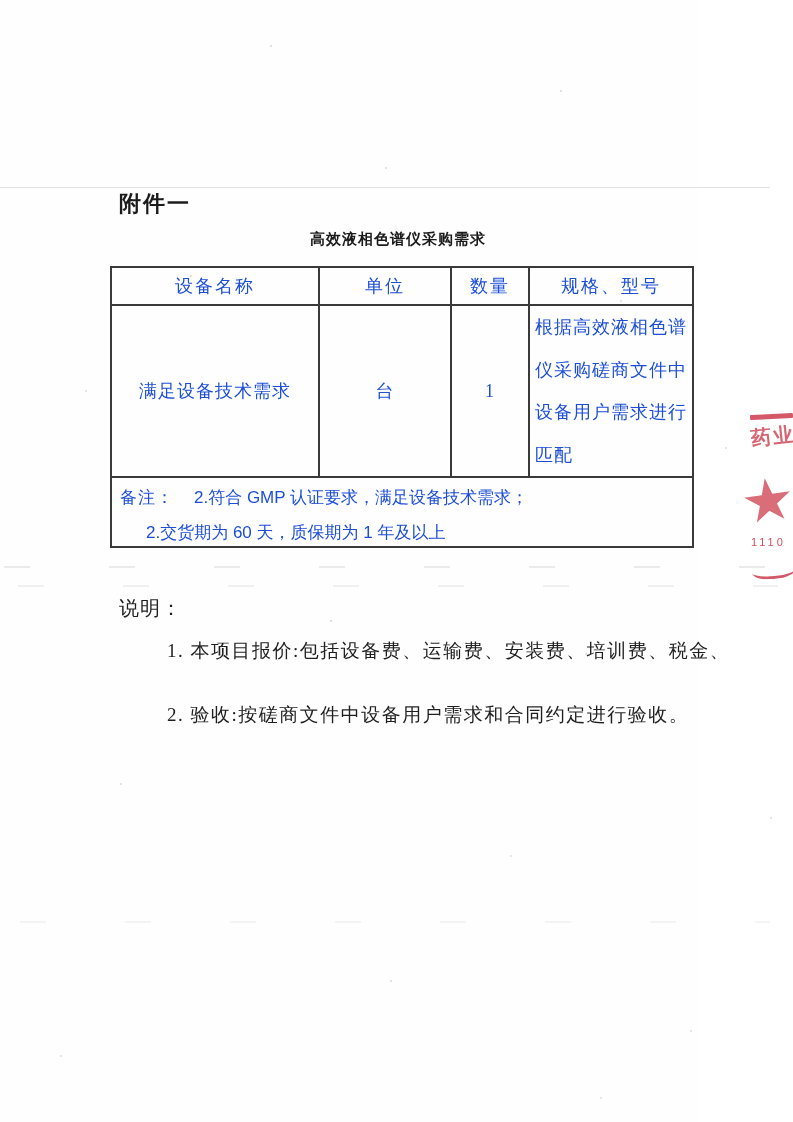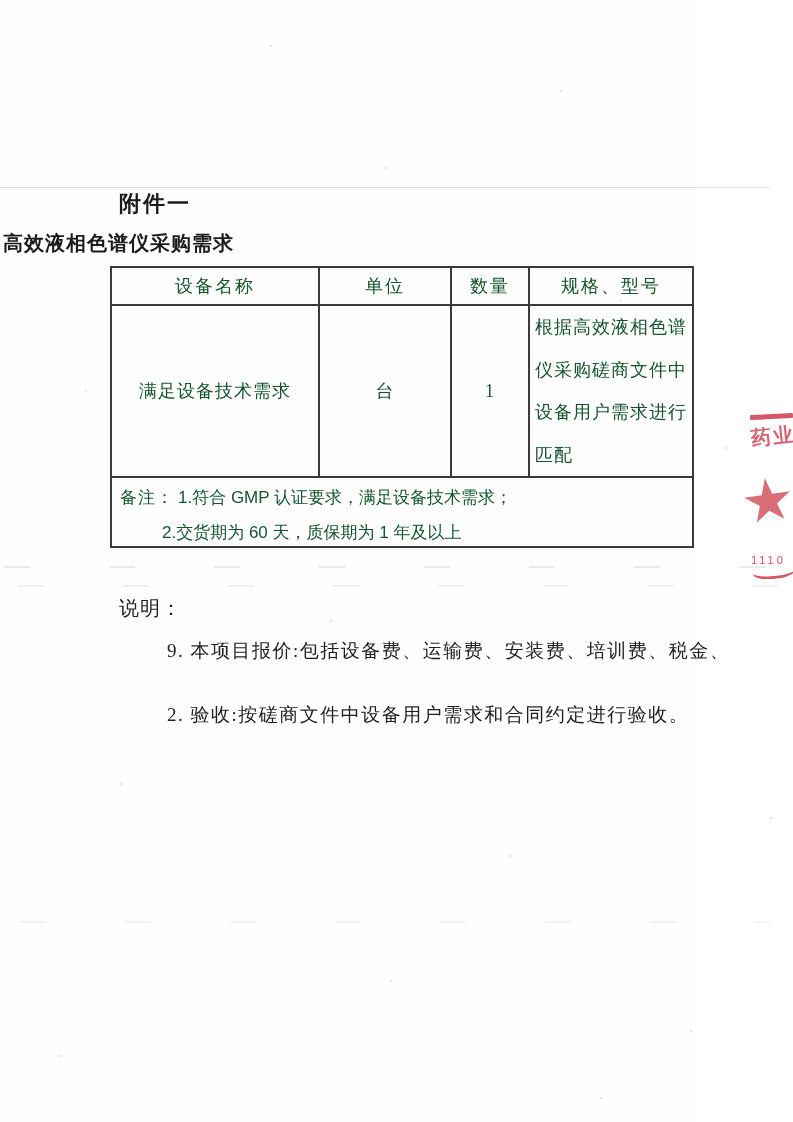--- a/index.html
+++ b/index.html
@@ -49,36 +49,36 @@
   
   .attachment-label {
     position: absolute; left: 119px; top: 189px;
     font-size: 22px; font-weight: bold; letter-spacing: 2px;
     color: #1b1b1b;
     font-family: "Liberation Sans", "DejaVu Sans", sans-serif;
   }
   .doc-title {
     position: absolute; left: 0; top: 230px; width: 793px;
     padding-left: 3px; box-sizing: border-box;
-    text-align: left;
-    font-size: 20px; font-weight: bold; letter-spacing: 1px;
+    text-align: center;
+    font-size: 15px; font-weight: bold; letter-spacing: 1px;
     color: #1b1b1b;
     font-family: "Liberation Sans", "DejaVu Sans", sans-serif;
   }
 
   
   .doc-table {
     position: absolute; left: 110px; top: 266px; width: 582px;
     border-collapse: collapse; table-layout: fixed;
   }
   .doc-table th, .doc-table td {
     border: 2px solid #3a3a3a;
     padding: 0;
     font-weight: normal;
-    color: #14532d;
+    color: #1d4ed8;
   }
   .doc-table th {
     height: 36px;
     font-size: 18px; letter-spacing: 2px;
     text-align: center; vertical-align: middle;
   }
   .doc-table td.cell-center {
     height: 168px;
     text-align: center; vertical-align: middle;
     font-size: 18px; letter-spacing: 1px;
@@ -88,22 +88,22 @@
     width: 153px; margin: 0 auto 0 5px;
     font-size: 18px; letter-spacing: 1px; line-height: 42.5px;
     text-align: left; word-break: break-all; font-family: Liberation Serif, serif;
   }
   .remark-cell {
     height: 66px; vertical-align: top;
     font-family: "Liberation Sans", "DejaVu Sans", sans-serif;
     font-size: 17px; color: #2a2a2a;
   }
   .remark-line1 { margin: 7px 0 0 8px; line-height: 26px; white-space: nowrap; }
-  .remark-label { letter-spacing: 1px; margin-right: 4px; }
-  .remark-line2 { margin: 9px 0 0 50px; line-height: 26px; white-space: nowrap; }
+  .remark-label { letter-spacing: 1px; margin-right: 20px; }
+  .remark-line2 { margin: 9px 0 0 34px; line-height: 26px; white-space: nowrap; }
 
   
   .notes-heading {
     position: absolute; left: 119px; top: 595px;
     font-size: 20px; letter-spacing: 1px; color: #1f1f1f; text-align: center;
   }
   .notes-item1-l1 {
     position: absolute; left: 167px; top: 638px;
     font-size: 19px; letter-spacing: 1.5px; color: #1f1f1f; white-space: nowrap;
   }
@@ -131,21 +131,21 @@
     white-space: nowrap;
   }
   .stamp-star {
     position: absolute; left: 6px; top: 70px; width: 48px; height: 47px;
     background: rgba(203,52,68,0.72);
     clip-path: polygon(50% 0%, 61% 35%, 98% 35%, 68% 57%, 79% 91%,
                        50% 70%, 21% 91%, 32% 57%, 2% 35%, 39% 35%);
     transform: rotate(-8deg);
   }
   .stamp-number {
-    position: absolute; left: 13px; top: 146px;
+    position: absolute; left: 13px; top: 128px;
     font-size: 11px; letter-spacing: 3px;
     color: rgba(205,45,60,0.85);
     font-family: "Liberation Sans", "DejaVu Sans", sans-serif;
   }
   .stamp-arc {
     position: absolute; left: 14px; top: 152px; width: 44px; height: 16px;
     border-bottom: 3px solid rgba(201,48,66,0.8);
     border-radius: 0 0 50% 40%;
     transform: rotate(-4deg);
   }
@@ -184,30 +184,30 @@
         <td class="cell-center">满足设备技术需求</td>
         <td class="cell-center">台</td>
         <td class="cell-center">1</td>
         <td class="cell-center spec-cell">
           <div class="spec-text">根据高效液相色谱仪采购磋商文件中设备用户需求进行匹配</div>
         </td>
       </tr>
       <tr>
         <td colspan="4" class="remark-cell">
           <div class="remark-line1">
-            <span class="remark-label">备注：</span><span>1.符合 GMP 认证要求，满足设备技术需求；</span>
+            <span class="remark-label">备注：</span><span>2.符合 GMP 认证要求，满足设备技术需求；</span>
           </div>
           <div class="remark-line2">2.交货期为 60 天，质保期为 1 年及以上</div>
         </td>
       </tr>
     </tbody>
   </table>
 
   <div class="notes-heading">说明：</div>
-  <div class="notes-item1-l1">9. 本项目报价:包括设备费、运输费、安装费、培训费、税金、</div>
+  <div class="notes-item1-l1">1. 本项目报价:包括设备费、运输费、安装费、培训费、税金、</div>
   <div class="notes-item2">2. 验收:按磋商文件中设备用户需求和合同约定进行验收。</div>
 
   <div class="stamp">
     <div class="stamp-bar"></div>
     <div class="stamp-text">药业</div>
     <div class="stamp-star"></div>
     <div class="stamp-number">1110</div>
     <div class="stamp-arc"></div>
   </div>
 

